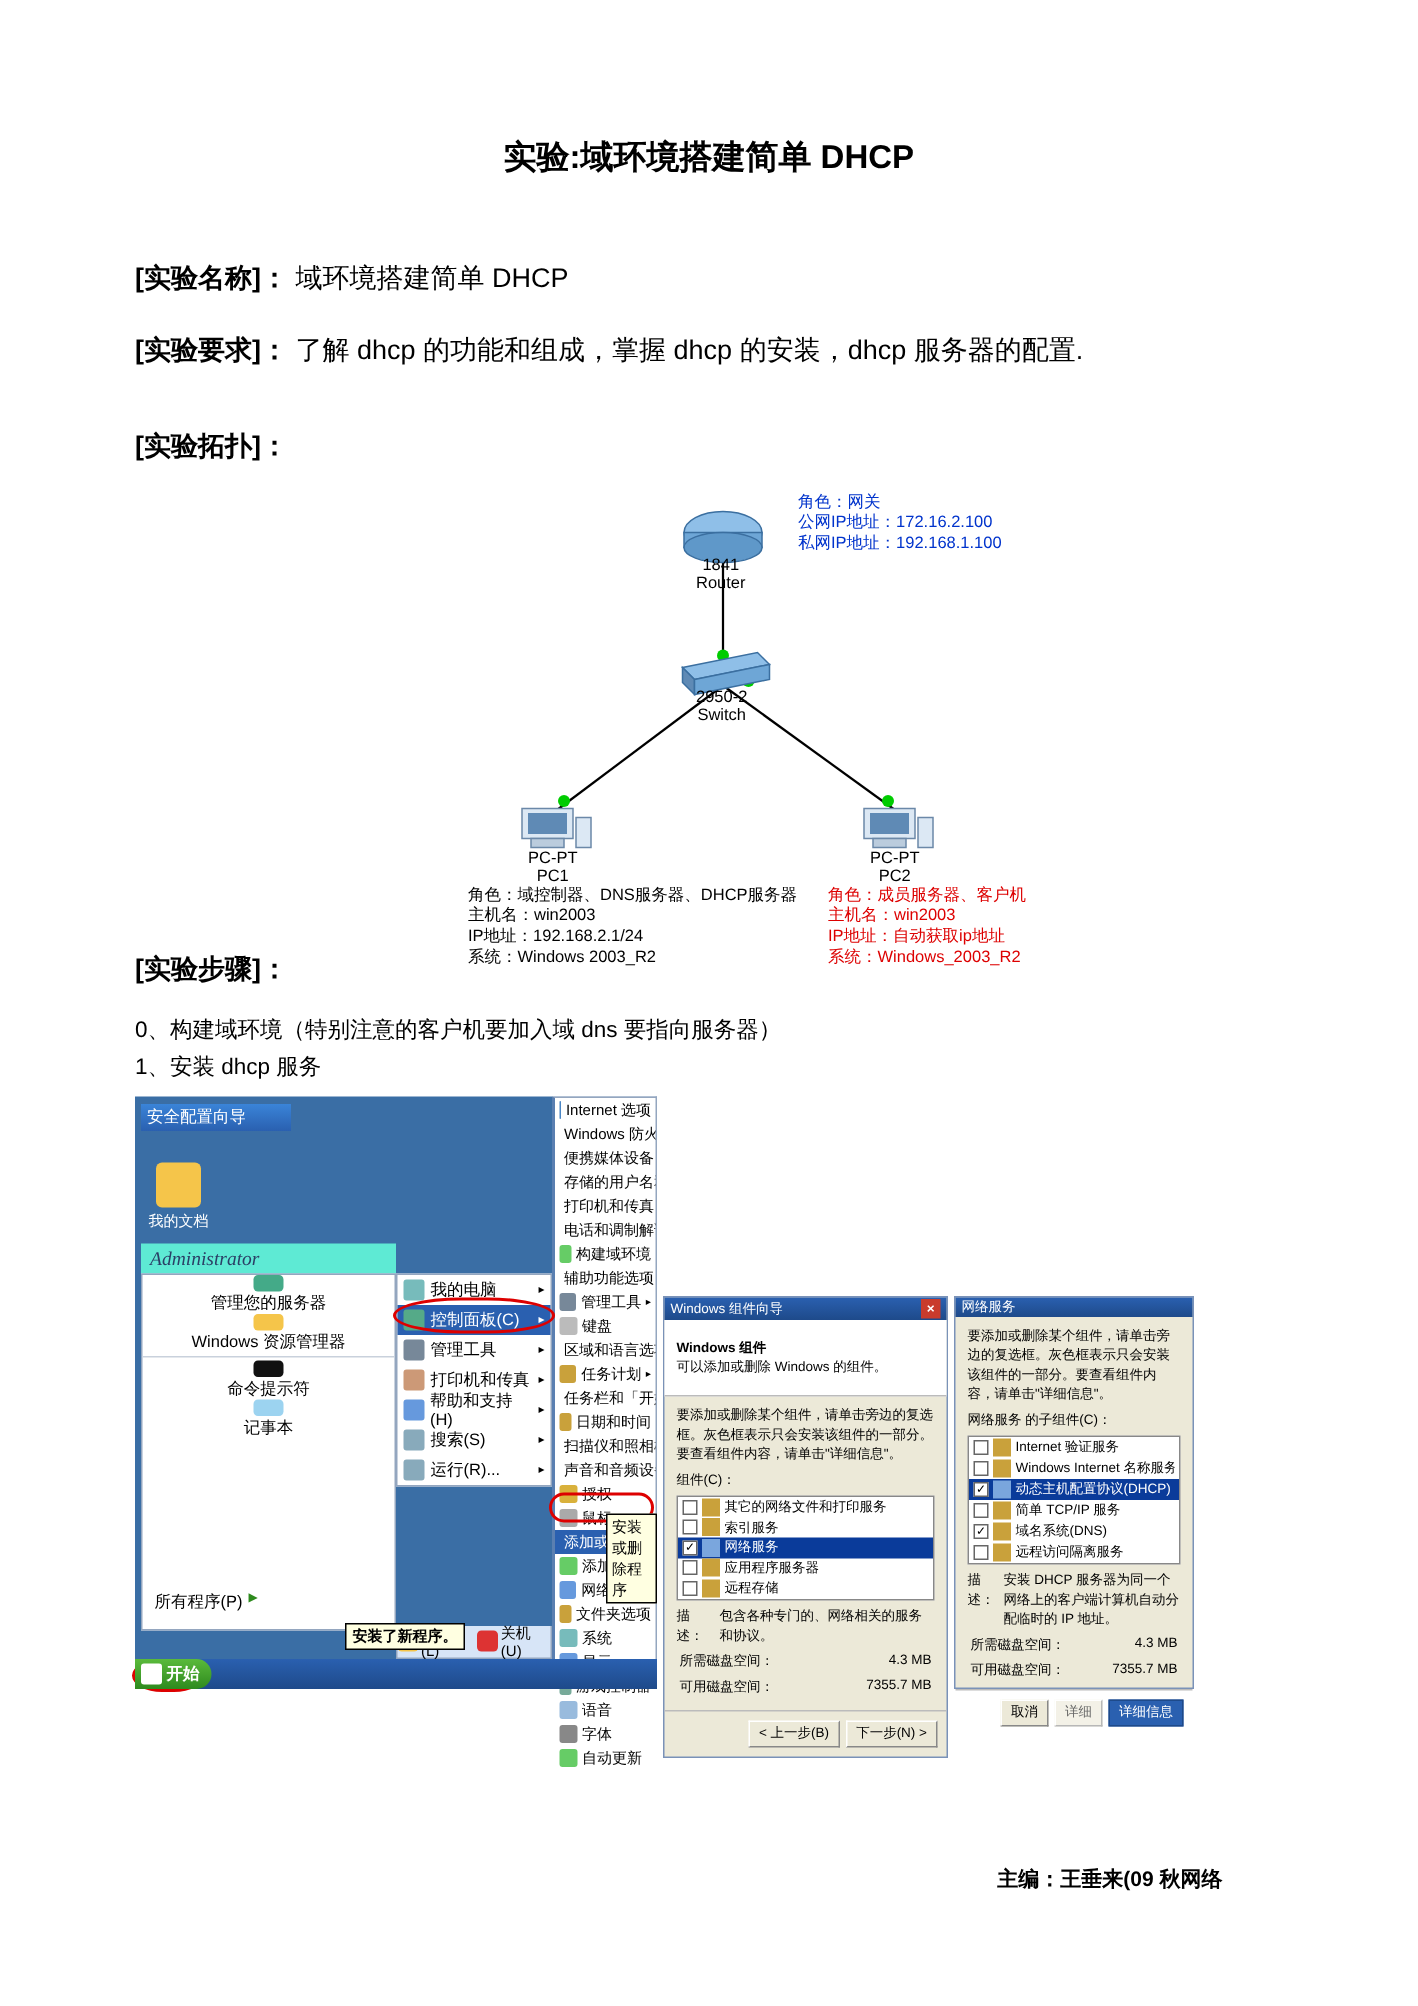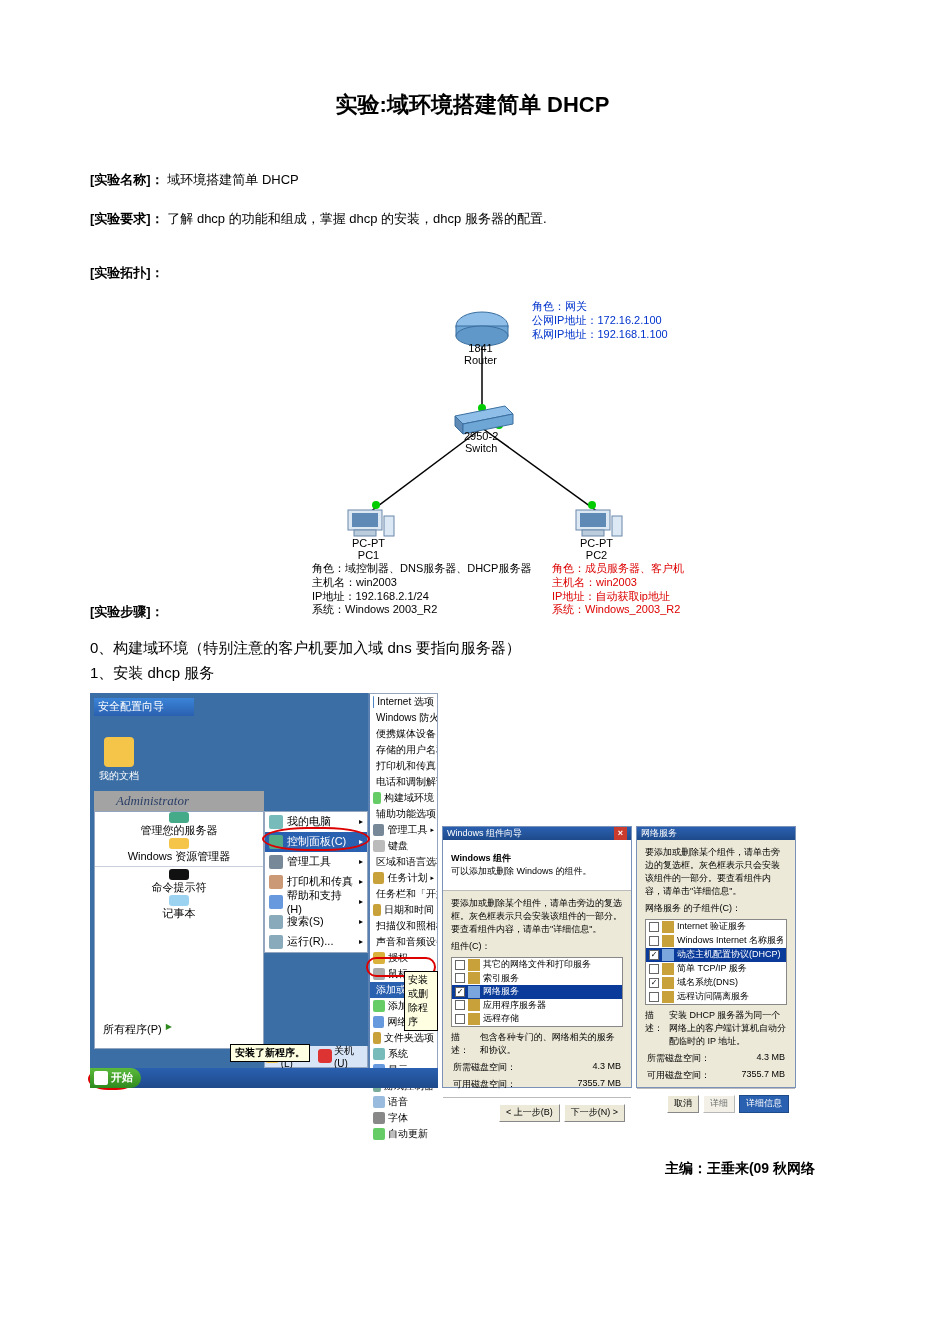--- a/index.html
+++ b/index.html
@@ -13,21 +13,21 @@
   }
   .doc-title {
     text-align: center;
     font-size: 22px;
     font-weight: bold;
     font-family: "Microsoft YaHei", "SimHei", sans-serif;
     margin-bottom: 48px;
   }
   .section {
     margin: 14px 0;
-    font-size: 13px;
+    font-size: 18px;
     line-height: 1.9;
   }
   .section .label { font-weight: bold; font-family: "Microsoft YaHei","SimHei",sans-serif; }
   .step { font-size: 15px; margin: 6px 0; }
 
   
   .topo {
     position: relative;
     width: 520px;
     height: 290px;
@@ -61,23 +61,23 @@
     width:46px; color:#fff; font-size:10px; text-align:center;
   }
   .xp-desktop-icon .ico { width:30px; height:30px; border-radius:4px; margin-bottom:2px; }
   .sec-wiz-title{
     position:absolute; left:4px; top:5px; color:#fff; font-size:11px;
     width:100px; height:18px; display:flex; align-items:center; padding-left:4px;
     background:linear-gradient(#3a84d8,#2a60b0);
   }
   .admin-bar{
     position:absolute; left:4px; top:98px; width:170px; height:20px;
-    background:#a3a3a3; color:#2b3f66; font-style:italic;
+    background:#5eead4; color:#2b3f66; font-style:italic;
     font-family:"Times New Roman",serif; font-size:13px;
-    display:flex; align-items:center; padding-left:22px;
+    display:flex; align-items:center; padding-left:6px;
   }
   .left-col{
     position:absolute; left:4px; top:118px; width:170px; height:238px;
     background:#fff; border:1px solid #94a6bf;
   }
   .left-col .big-item{
     display:flex; align-items:center; height:26px; padding:0 4px;
     font-size:11px; font-weight:normal; gap:0;flex-direction:column;
   }
   .left-col .big-item .mi{ width:20px; height:20px; border-radius:3px;}
@@ -130,21 +130,21 @@
     height:100%;
     background:linear-gradient(#5aba3b,#2e8a1e);
     color:#fff;font-size:11px;font-weight:bold;
     display:flex;align-items:center;padding:0 8px 0 4px;
     border-radius:0 10px 10px 0; gap:3px;
   }
   .start-btn .flag{width:14px;height:14px;background:#fff;border-radius:2px;}
 
   
   .wiz{
-    width:190px; height:262px; margin-top:133px;
+    width:190px; height:308px; margin-top:133px;
     border:1px solid #7a92b8; background:#ece9d8;
     font-size:9px; position:relative; display:flex; flex-direction:column;
   }
   .wiz-title{
     height:15px;background:linear-gradient(#2a60b0,#1e4a8a);
     color:#fff;display:flex;align-items:center;padding:0 4px;
     justify-content:space-between;
   }
   .wiz-x{width:13px;height:13px;background:#c93b2c;color:#fff;display:flex;align-items:center;justify-content:center;font-weight:bold;}
   .wiz-head{background:#fff;padding:12px 8px;border-bottom:1px solid #bbb;}

